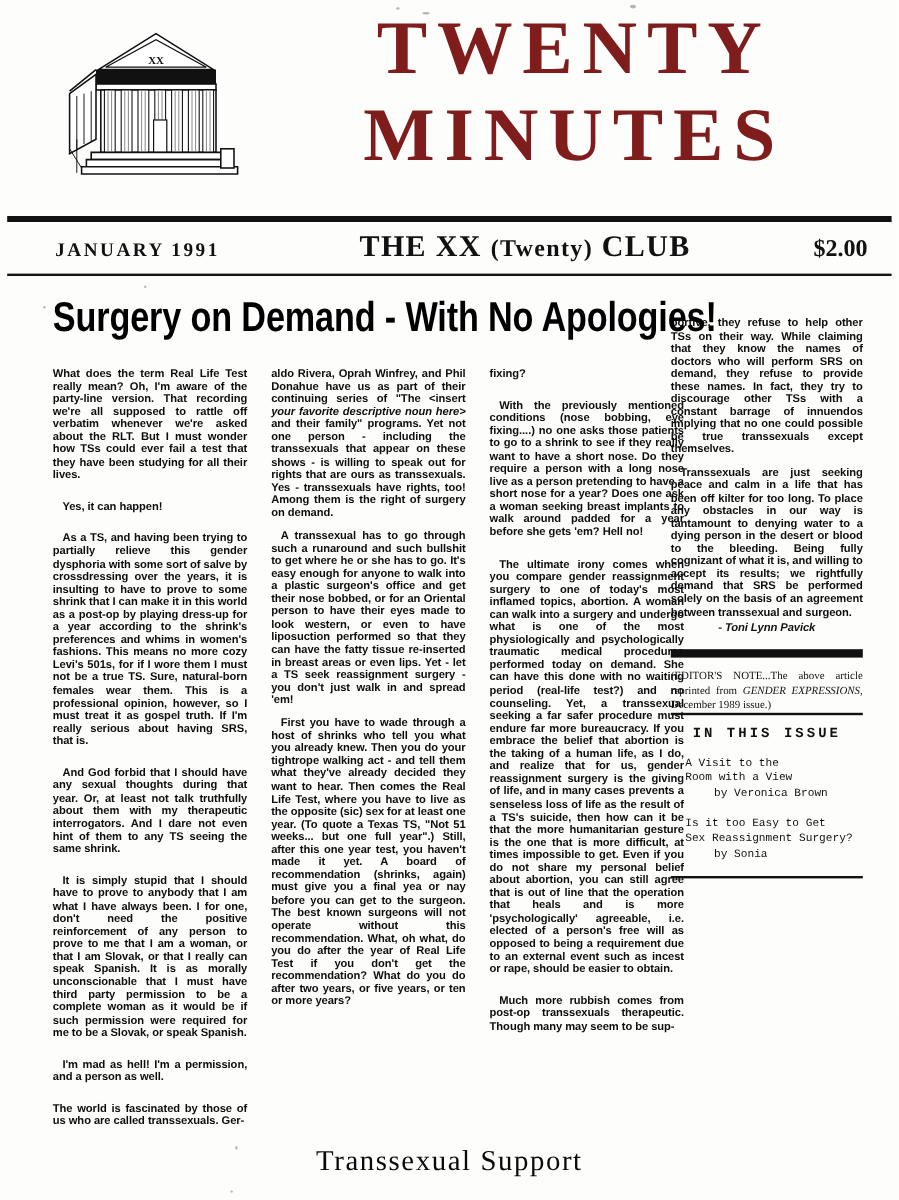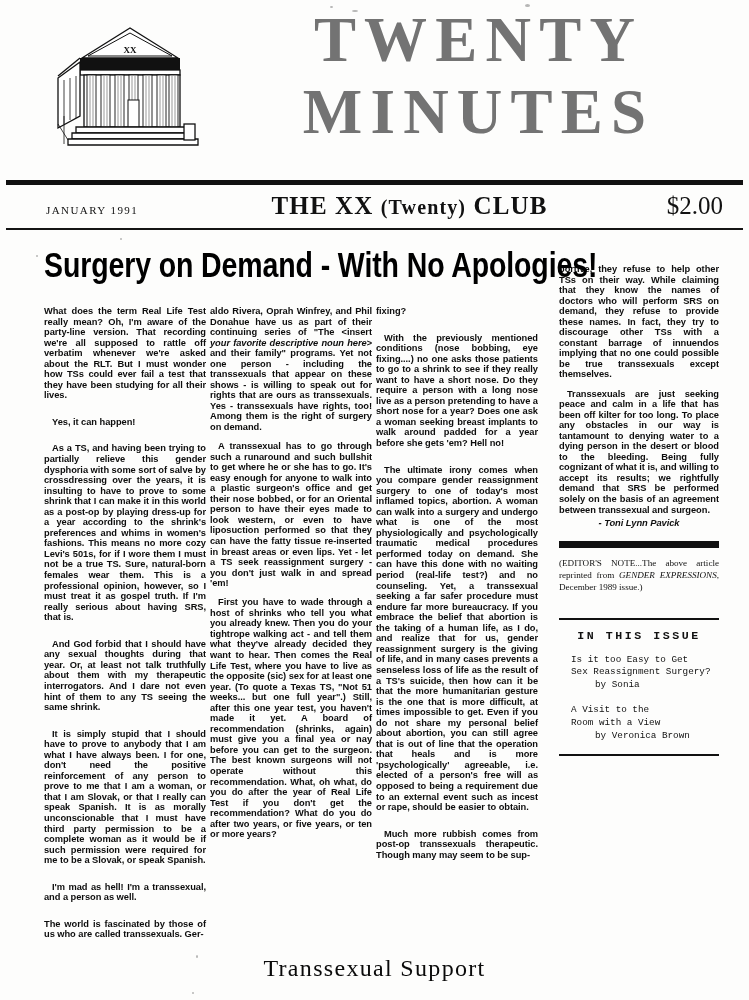--- a/index.html
+++ b/index.html
@@ -41,21 +41,21 @@
   .logo-svg { display: block; }
   .title-wrap {
     flex: 1 1 auto;
     text-align: center;
     padding-top: 4px;
     padding-right: 4px;
   }
   .mast-line1, .mast-line2 {
     font-family: "Liberation Serif", serif;
     font-weight: 700;
-    color: #737373;
+    color: #7f1d1d;
     line-height: 0.98;
     letter-spacing: 0.13em;
     white-space: nowrap;
   }
   .mast-line1 { font-size: 63px; }
   .mast-line2 { font-size: 63px; margin-top: 10px; }
 
   
   .rule-thick {
     height: 5px;
@@ -67,38 +67,38 @@
     background: #141414;
     margin: 0 6px;
   }
   .dateline {
     display: flex;
     align-items: baseline;
     padding: 7px 26px 8px 46px;
     font-family: "Liberation Serif", serif;
   }
   .dl-date {
-    font-weight: 400;
-    font-size: 11px;
+    font-weight: 700;
+    font-size: 16px;
     letter-spacing: 0.13em;
     white-space: nowrap;
   }
   .dl-club {
     flex: 1 1 auto;
     text-align: center;
     font-weight: 700;
     font-size: 25px;
     letter-spacing: 0.045em;
     white-space: nowrap;
     padding-left: 14px;
   }
   .dl-club .paren { font-size: 20px; }
   .dl-price {
-    font-weight: 400;
-    font-size: 25px;
+    font-weight: 700;
+    font-size: 20px;
     white-space: nowrap;
   }
 
   
   .content {
     position: relative;
     padding: 18px 30px 0 44px;
     box-sizing: border-box;
     display: flex;
     gap: 0;
@@ -118,21 +118,21 @@
     color: #000;
     margin: 0 0 8px 0;
     white-space: nowrap;
     transform: scaleY(1.22);
     transform-origin: left top;
     height: 34px;
   }
 
   .triple {
     display: flex;
-    gap: 4px;
+    gap: 20px;
   }
   .tcol { width: 162px; flex: 0 0 162px; }
 
   .body-text {
     font-family: "Liberation Sans", sans-serif;
     font-size: 9.3px;
     line-height: 10.55px;
     text-align: justify;
     color: #0d0d0d;
     letter-spacing: -0.005em;
@@ -161,21 +161,20 @@
     font-family: Liberation Serif, serif;
     font-size: 9.1px;
     line-height: 12.2px;
     text-align: justify;
     color: #101010;
   }
   .ed-note i { font-style: italic; }
 
   
   .issue-box {
-    margin-top: 24px;
     border-top: 2px solid #111;
     border-bottom: 2px solid #111;
     padding: 9px 0 12px 0;
   }
   .issue-title {
     font-family: "Liberation Mono", monospace;
     font-weight: 700;
     font-size: 11.6px;
     letter-spacing: 0.22em;
     text-align: center;
@@ -294,21 +293,21 @@
       <h1 class="headline">Surgery on Demand - With No Apologies!</h1>
 
       <div class="triple">
 
         <div class="tcol body-text">
           <p class="noindent">What does the term Real Life Test really mean? Oh, I'm aware of the party-line version. That recording we're all supposed to rattle off verbatim whenever we're asked about the RLT. But I must wonder how TSs could ever fail a test that they have been studying for all their lives.</p>
           <p>Yes, it can happen!</p>
           <p>As a TS, and having been trying to partially relieve this gender dysphoria with some sort of salve by crossdressing over the years, it is insulting to have to prove to some shrink that I can make it in this world as a post-op by playing dress-up for a year according to the shrink's preferences and whims in women's fashions. This means no more cozy Levi's 501s, for if I wore them I must not be a true TS. Sure, natural-born females wear them. This is a professional opinion, however, so I must treat it as gospel truth. If I'm really serious about having SRS, that is.</p>
           <p>And God forbid that I should have any sexual thoughts during that year. Or, at least not talk truthfully about them with my therapeutic interrogators. And I dare not even hint of them to any TS seeing the same shrink.</p>
           <p>It is simply stupid that I should have to prove to anybody that I am what I have always been. I for one, don't need the positive reinforcement of any person to prove to me that I am a woman, or that I am Slovak, or that I really can speak Spanish. It is as morally unconscionable that I must have third party permission to be a complete woman as it would be if such permission were required for me to be a Slovak, or speak Spanish.</p>
-          <p>I'm mad as hell! I'm a transsexual, and a person as well.</p>
+          <p>I'm mad as hell! I'm a permission, and a person as well.</p>
           <p class="noindent">The world is fascinated by those of us who are called transsexuals. Ger-</p>
         </div>
 
         <div class="tcol body-text">
           <p class="noindent">
             <span>aldo Rivera, Oprah Winfrey, and Phil Donahue have us as part of their continuing series of "The &lt;insert </span><i>your favorite descriptive noun here&gt;</i><span> and their family" programs. Yet not one person - including the transsexuals that appear on these shows - is willing to speak out for rights that are ours as transsexuals. Yes - transsexuals have rights, too! Among them is the right of surgery on demand.</span>
           </p>
           <p class="gap">A transsexual has to go through such a runaround and such bullshit to get where he or she has to go. It's easy enough for anyone to walk into a plastic surgeon's office and get their nose bobbed, or for an Oriental person to have their eyes made to look western, or even to have liposuction performed so that they can have the fatty tissue re-inserted in breast areas or even lips. Yet - let a TS seek reassignment surgery - you don't just walk in and spread 'em!</p>
           <p class="gap">First you have to wade through a host of shrinks who tell you what you already knew. Then you do your tightrope walking act - and tell them what they've already decided they want to hear. Then comes the Real Life Test, where you have to live as the opposite (sic) sex for at least one year. (To quote a Texas TS, "Not 51 weeks... but one full year".) Still, after this one year test, you haven't made it yet. A board of recommendation (shrinks, again) must give you a final yea or nay before you can get to the surgeon. The best known surgeons will not operate without this recommendation. What, oh what, do you do after the year of Real Life Test if you don't get the recommendation? What do you do after two years, or five years, or ten or more years?</p>
         </div>
@@ -335,29 +334,29 @@
       <div class="ed-rule"></div>
 
       <div class="ed-note">
         <span>(EDITOR'S NOTE...The above article reprinted from </span><i>GENDER EXPRESSIONS</i><span>, December 1989 issue.)</span>
       </div>
 
       <div class="issue-box">
         <div class="issue-title">IN THIS ISSUE</div>
 
         <div class="issue-entry">
+          <span>A Visit to the</span><br>
+          <span class="ln2">Room with a View</span>
+          <span class="by">by Veronica Brown</span>
+        </div>
+
+        <div class="issue-entry">
           <span>Is it too Easy to Get</span><br>
           <span class="ln2">Sex Reassignment Surgery?</span>
           <span class="by">by Sonia</span>
-        </div>
-
-        <div class="issue-entry">
-          <span>A Visit to the</span><br>
-          <span class="ln2">Room with a View</span>
-          <span class="by">by Veronica Brown</span>
         </div>
       </div>
     </div>
   </div>
 
   <div class="footer">
     <div class="footer-title">Transsexual Support</div>
   </div>
 
   <div class="speck" style="left:330px;top:6px;width:3px;height:2px;"></div>

